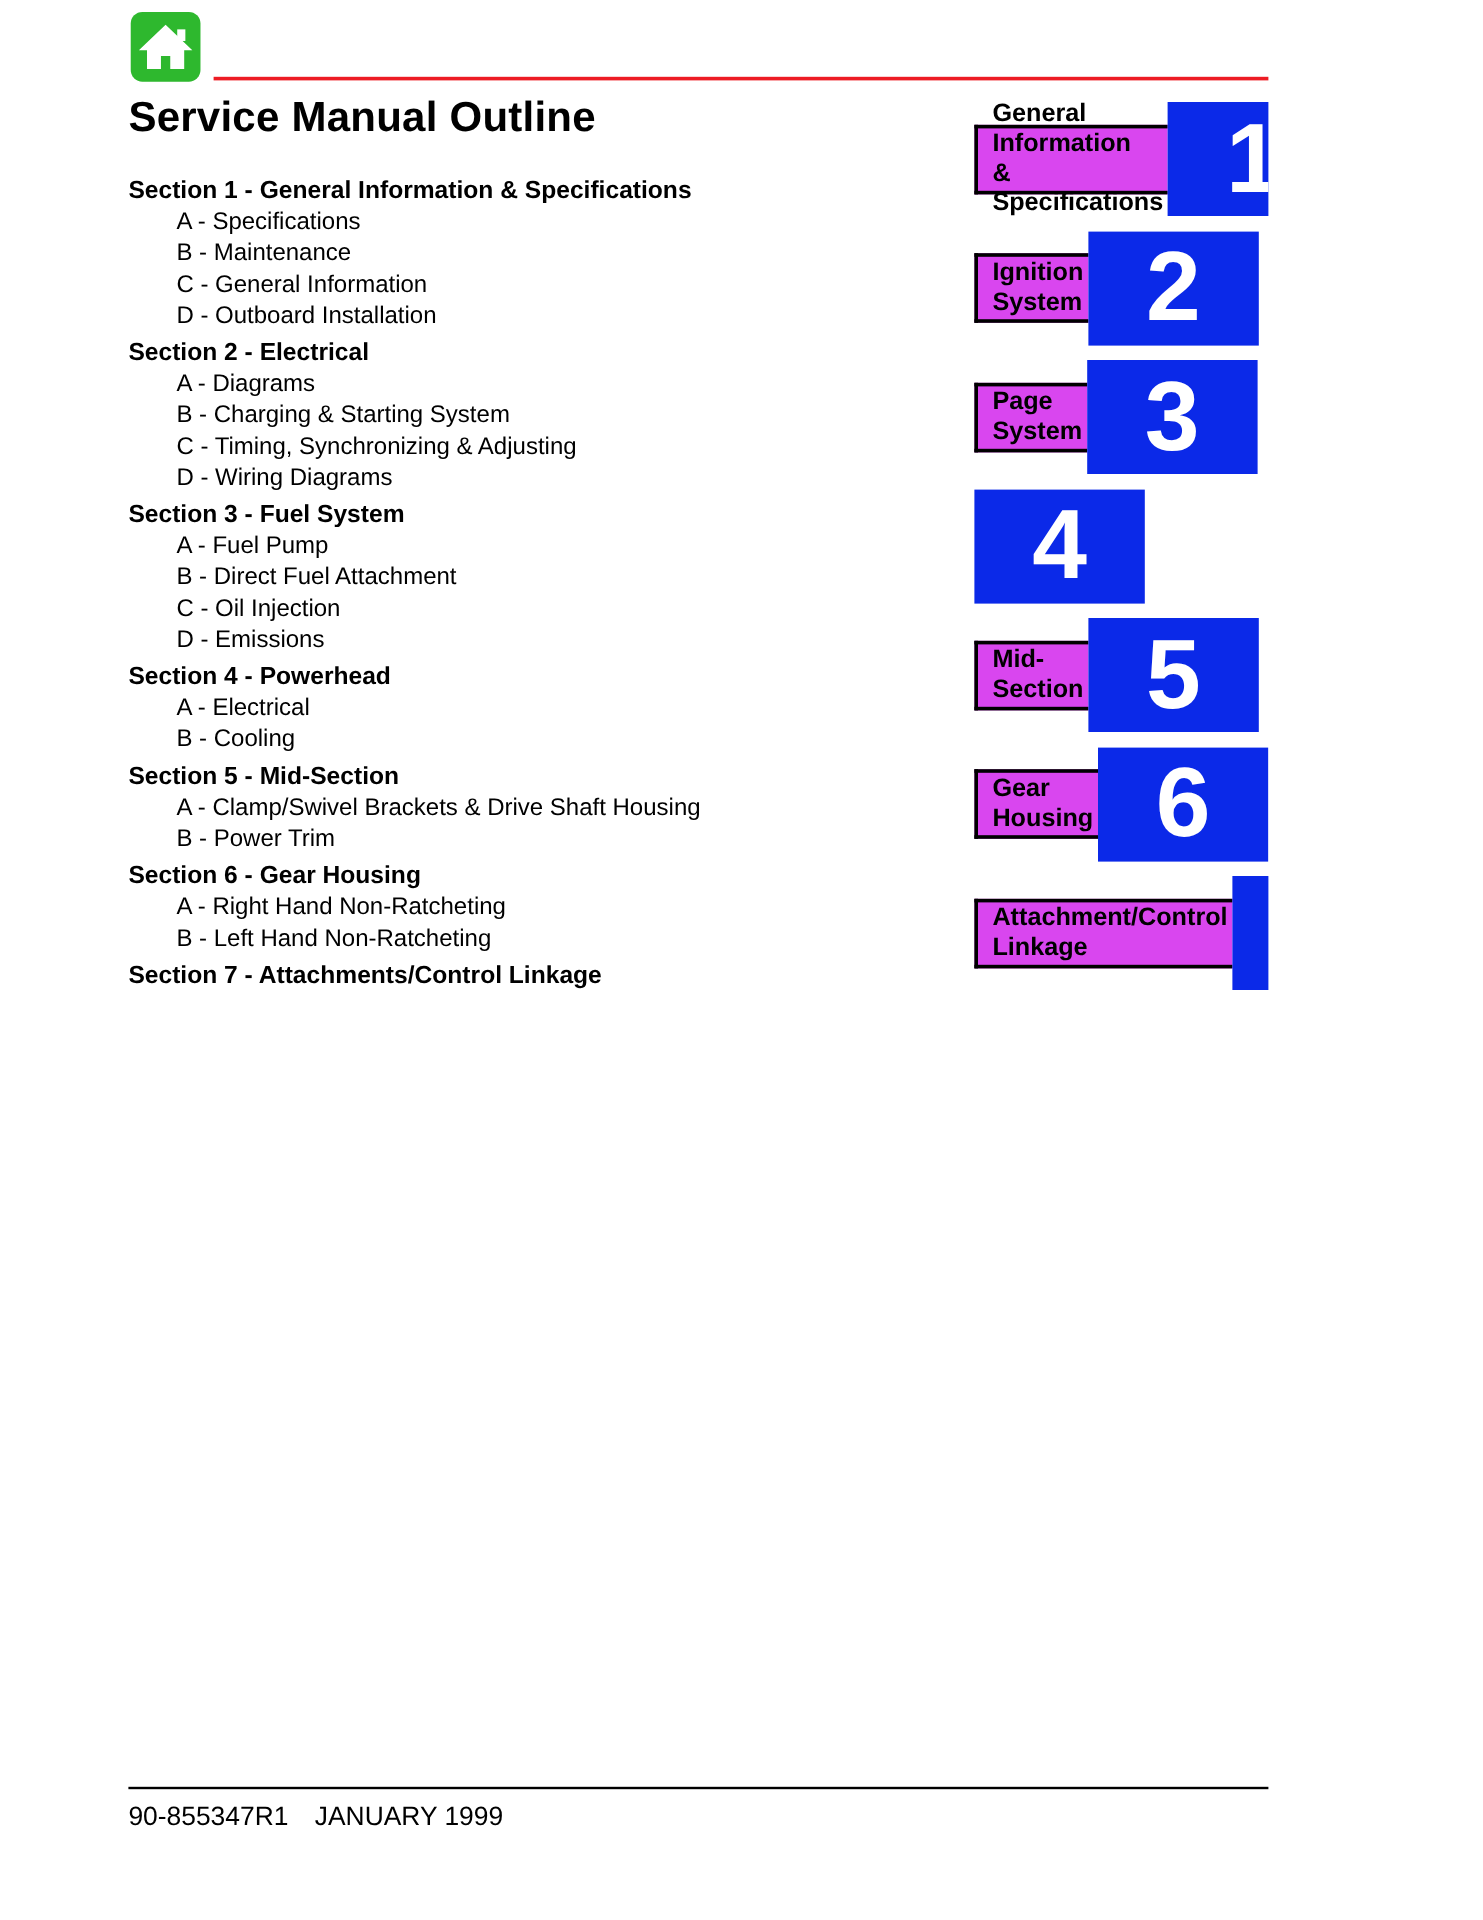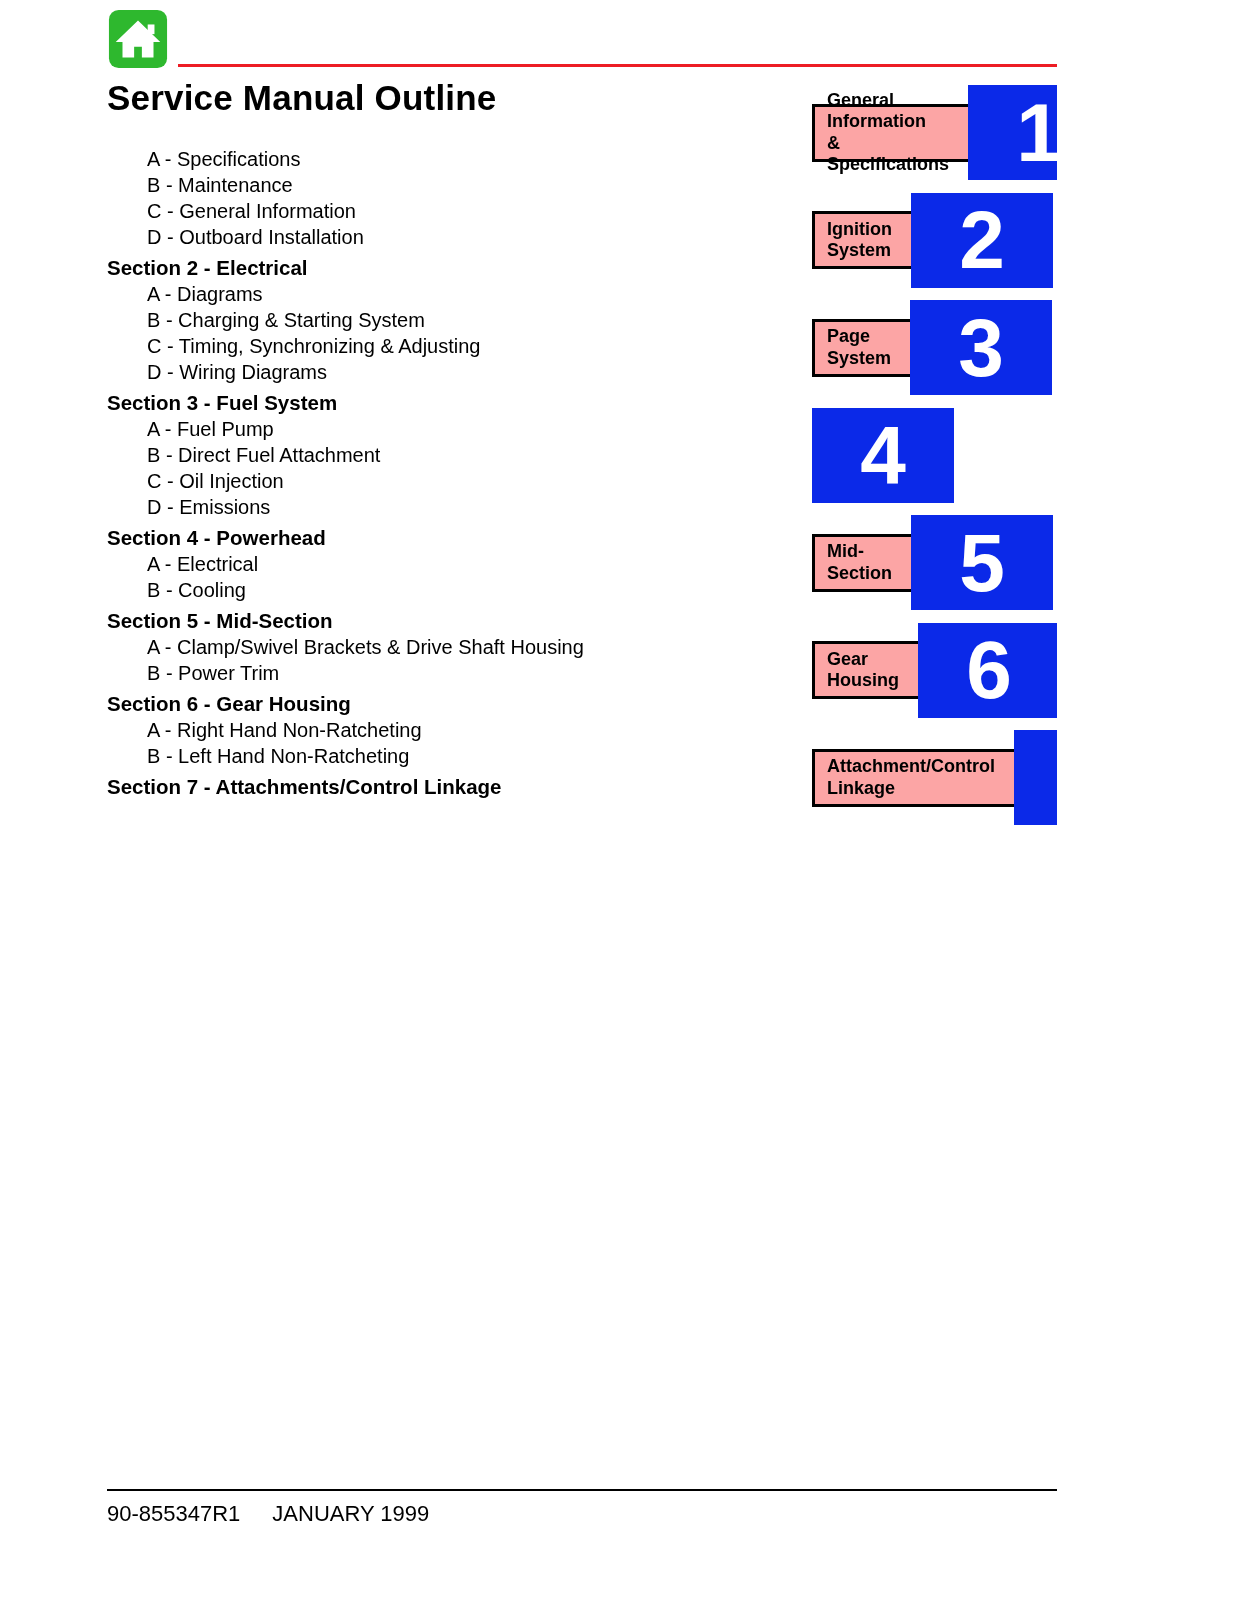--- a/index.html
+++ b/index.html
@@ -36,62 +36,63 @@
   }
   .tabs{
     position:absolute;left:812px;right:26px;top:85px;
   }
   .tab-row{
     display:flex;align-items:center;height:95px;margin-bottom:12.5px;
   }
   .tab-label{
     flex:1;height:58px;box-sizing:border-box;
     border:3px solid #000;border-right:0;
-    background:#fca5a5;
+    background:#d946ef;
     display:flex;flex-direction:column;justify-content:center;
-    padding-left:12px;padding-right:19px;
-    font-weight:bold;font-size:18px;line-height:1.18;
+    padding-left:12px;padding-right:4px;
+    font-weight:bold;font-size:21px;line-height:1.18;
     white-space:pre-line;
   }
   .tab-number{
     width:142px;height:95px;flex:0 0 142px;
     background:var(--blue);color:#fff;
     font-weight:bold;font-size:82px;
     display:flex;align-items:center;justify-content:center;
   }
   .footer-rule{
     position:absolute;left:107px;top:1489px;width:1028px;height:2px;
     background:#000;
   }
   .footer{
     position:absolute;left:107px;top:1501px;width:1028px;
     display:flex;align-items:baseline;
     font-size:22px;
   }
-  .footer .footer-date{margin-left:32px;}
+  .footer .footer-date{margin-left:22px;}
   .footer .page-label{margin-left:auto;}
 </style>
 </head>
 <body>
 
 <div class="page">
 
   <a class="home-btn">
     <svg viewBox="0 0 64 64" aria-hidden="true">
       <rect x="2" y="2" width="60" height="60" rx="10" class="home-bg" fill="#2eb82e"></rect>
       <path fill="#ffffff" d="M32 13 L9 35 L16 35 L16 51 L28 51 L28 40 L36 40 L36 51 L48 51 L48 35 L55 35 Z"></path>
       <rect x="42" y="17" width="7" height="10" fill="#ffffff"></rect>
     </svg>
   </a>
 
   <div class="red-rule"></div>
 
   <h1 class="title">Service Manual Outline</h1>
 
   <div id="sections" class="outline">
+      <div class="section-title">Section 1 - General Information &amp; Specifications</div>
       <div class="section-item">A - Specifications</div>
       <div class="section-item">B - Maintenance</div>
       <div class="section-item">C - General Information</div>
       <div class="section-item">D - Outboard Installation</div>
       <div class="section-title">Section 2 - Electrical</div>
       <div class="section-item">A - Diagrams</div>
       <div class="section-item">B - Charging &amp; Starting System</div>
       <div class="section-item">C - Timing, Synchronizing &amp; Adjusting</div>
       <div class="section-item">D - Wiring Diagrams</div>
       <div class="section-title">Section 3 - Fuel System</div>

